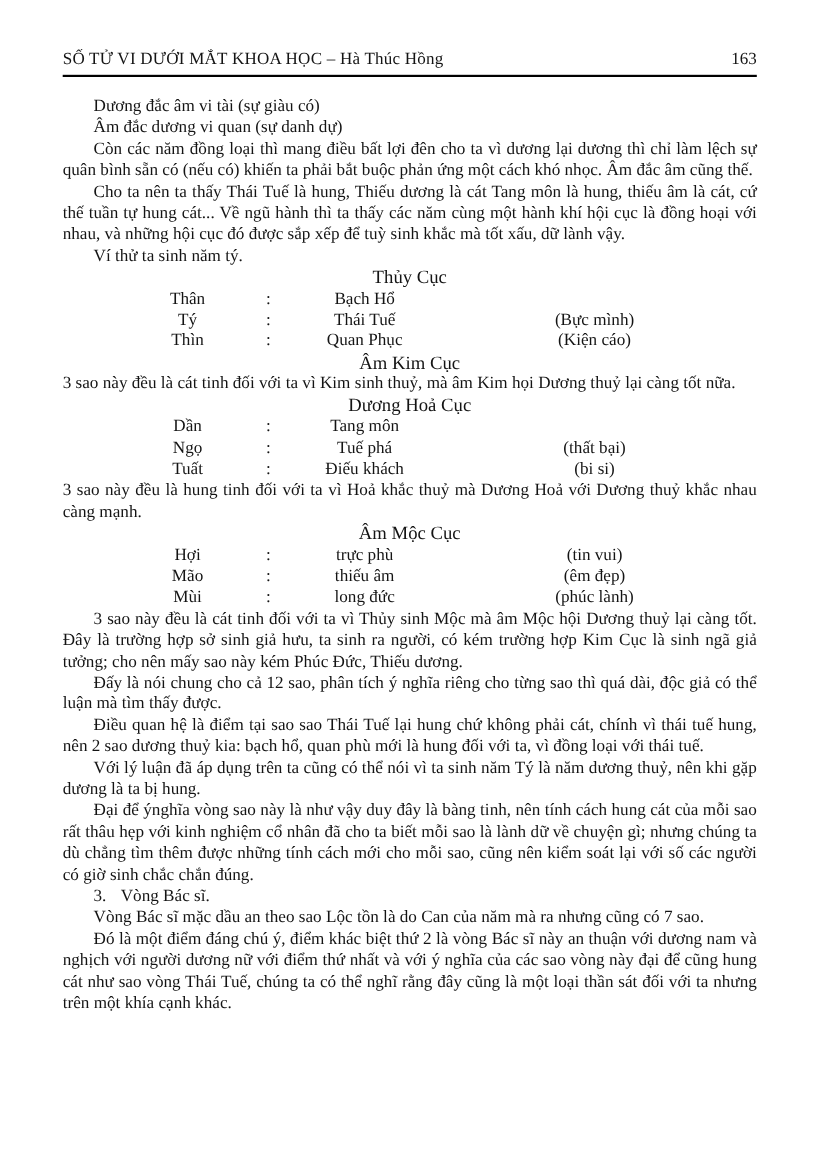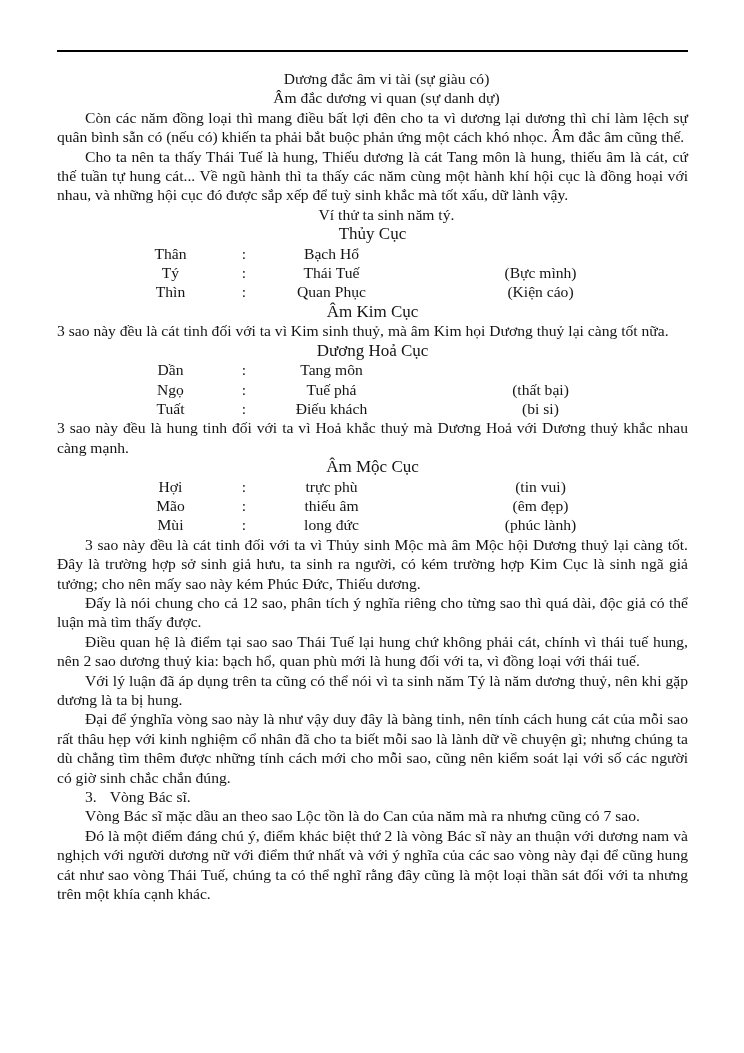--- a/index.html
+++ b/index.html
@@ -30,38 +30,42 @@
     margin-top: 5px;
   }
   .body-text {
     margin-top: 17px;
     font-size: 15.6px;
     line-height: 19.4px;
     text-align: justify;
   }
   p, .line, .trow, h3, .cuc-heading { margin: 0; padding: 0; font-weight: normal; }
   .indent { text-indent: 28px; }
-  .line { text-indent: 28px; text-align: center; }
+  .line { text-indent: 28px; text-align: left; }
   .cuc-heading {
     text-align: center;
     font-size: 17px;
   }
   .trow { display: flex; margin-left: 66px; text-align: center; }
   .c-branch { width: 95px; }
   .c-sep { width: 52px; }
   .c-star { width: 123px; }
   .c-meaning { flex: 1; }
   .section-heading { text-indent: 28px; text-align: left; }
   .section-heading .sec-num { margin-right: 13px; }
 </style>
 </head>
 <body>
 
 <div class="page">
 
+  <div class="header">
+    <span class="rule-title">SỐ TỬ VI DƯỚI MẮT KHOA HỌC – Hà Thúc Hồng</span>
+    <span>163</span>
+  </div>
   <div class="rule"></div>
 
   <div class="body-text">
 
     <p class="line">Dương  đắc âm vi tài (sự giàu có)</p>
     <p class="line">Âm đắc dương vi quan (sự danh dự)</p>
 
     <p class="indent">Còn các năm đồng loại thì mang điều bất lợi đên cho ta vì dương lại dương thì chỉ làm lệch sự quân bình sẵn có (nếu có) khiến ta phải bắt buộc phản ứng một cách khó nhọc. Âm đắc âm cũng thế.</p>
     <p class="indent">Cho ta nên ta thấy Thái Tuế là hung, Thiếu dương là cát Tang môn là hung, thiếu âm là cát, cứ thế tuần tự hung cát... Về ngũ hành thì ta thấy các năm cùng một hành khí hội cục là đồng hoại với nhau, và những hội cục đó được sắp xếp để tuỳ sinh khắc mà tốt xấu, dữ lành vậy.</p>
     <p class="line">Ví thử ta sinh năm tý.</p>

